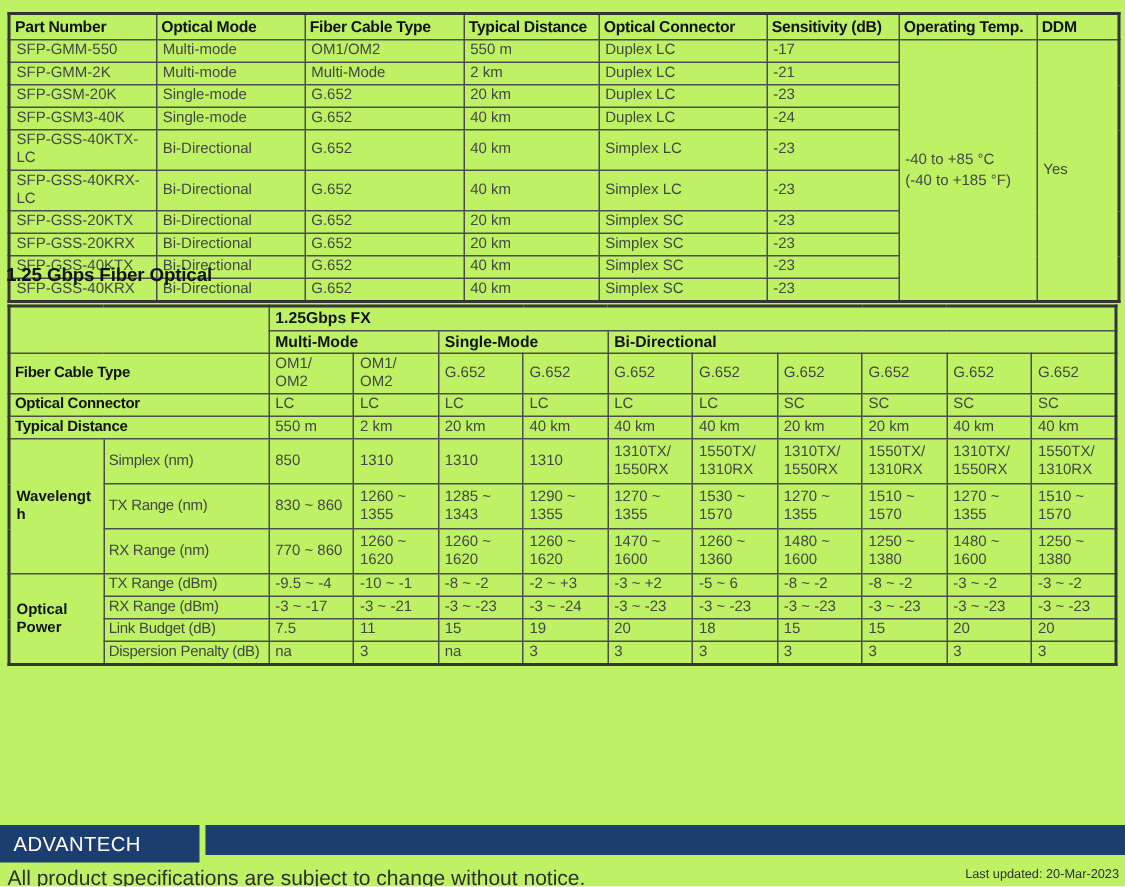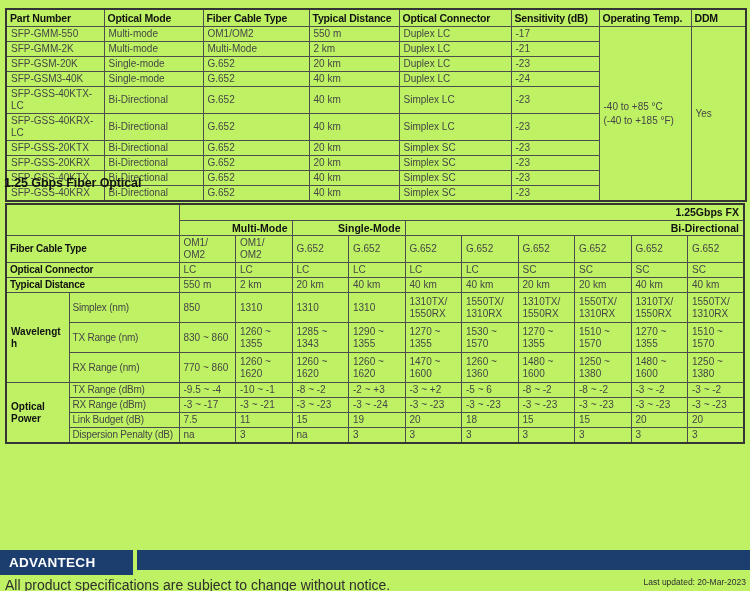--- a/index.html
+++ b/index.html
@@ -26,30 +26,30 @@
   
   .section-title {
     position:absolute; left:4px; top:176px;
     font-size:12.5px; font-weight:bold; color:#121212; letter-spacing:-0.1px;
   }
 
   
   #t2 { position:absolute; left:5px; top:203px; width:740px; border:2px solid #353535; }
   #t2 .r14 td, #t2 .r14 th { height:12px; }
   #t2 .r28 td, #t2 .r28 th { height:27px; }
-  #t2 .t2h { text-align:right; font-weight:bold; color:#121212; font-size:10.5px; }
+  #t2 .t2h { text-align:left; font-weight:bold; color:#121212; font-size:10.5px; }
   .row-label { font-weight:bold; color:#121212; }
 
   
   .brand-bg { background:#1c3e6e; }
   .logo-block {
     position:absolute; left:0; top:550px; width:133px; height:25px;
     display:flex; align-items:center; box-sizing:border-box; padding-left:9px;
   }
-  .logo-text { color:#ffffff; font-weight:bold; font-size:13.5px; letter-spacing:0.3px; }
+  .logo-text { color:#ffffff; font-weight:normal; font-size:13.5px; letter-spacing:0.3px; }
   .footer-bar { position:absolute; left:137px; top:550px; width:613px; height:20px; }
   .disclaimer { position:absolute; left:5px; top:577px; font-size:14px; color:#2e2e2e; }
   .last-updated { position:absolute; right:4px; top:577px; font-size:8.5px; color:#2e2e2e;text-align:right; }
 </style>
 </head>
 <body>
 
 <div class="page">
 
   <table id="t1">

